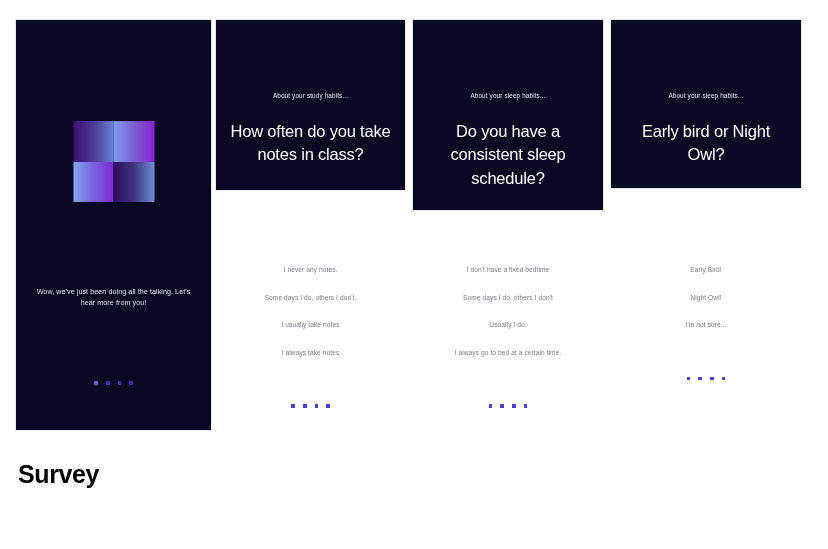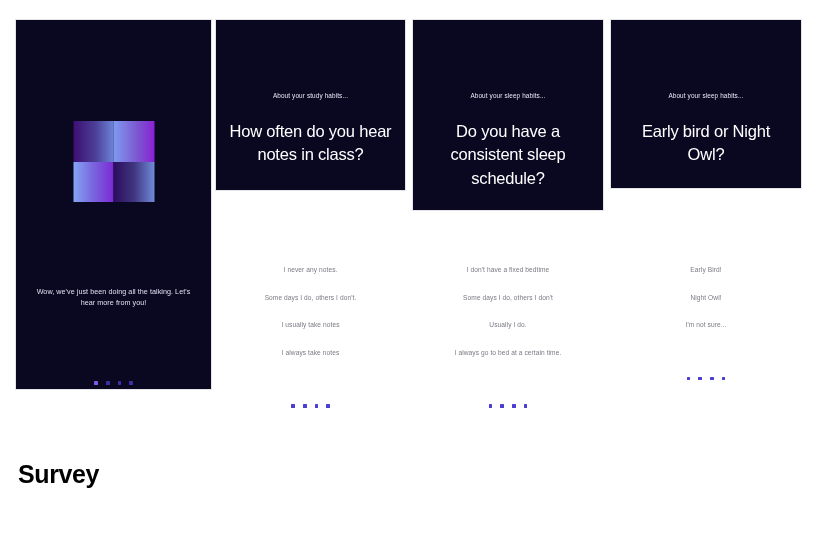--- a/index.html
+++ b/index.html
@@ -28,21 +28,21 @@
   }
   .screen .dark {
     background: #0a0721;
     box-shadow: 0 0 0 1px rgba(205,205,215,0.55);
     position: relative;
     overflow: hidden;
   }
 
   
   #screen-intro      { left: 16px;  width: 195px; }
-  #screen-intro .dark{ height: 369px; }
+  #screen-intro .dark{ height: 410px; }
 
   #screen-notes      { left: 216px; width: 189px; }
   #screen-notes .dark{ height: 170px; }
 
   #screen-sleep      { left: 413px; width: 190px; }
   #screen-sleep .dark{ height: 190px; }
 
   #screen-owl        { left: 611px; width: 190px; }
   #screen-owl .dark  { height: 168px; }
 
@@ -176,21 +176,21 @@
         <span class="dot"></span>
         <span class="dot"></span>
       </div>
 
     </div>
   </div>
 
   <div class="screen" id="screen-notes">
     <div class="dark">
       <div class="eyebrow">About your study habits...</div>
-      <div class="question">How often do you hear notes in class?</div>
+      <div class="question">How often do you take notes in class?</div>
     </div>
 
     <div class="options">
       <div class="option">I never any notes.</div>
       <div class="option">Some days I do, others I don't.</div>
       <div class="option">I usually take notes</div>
       <div class="option">I always take notes</div>
 
       <div class="dots dots-light">
         <span class="dot active"></span>

